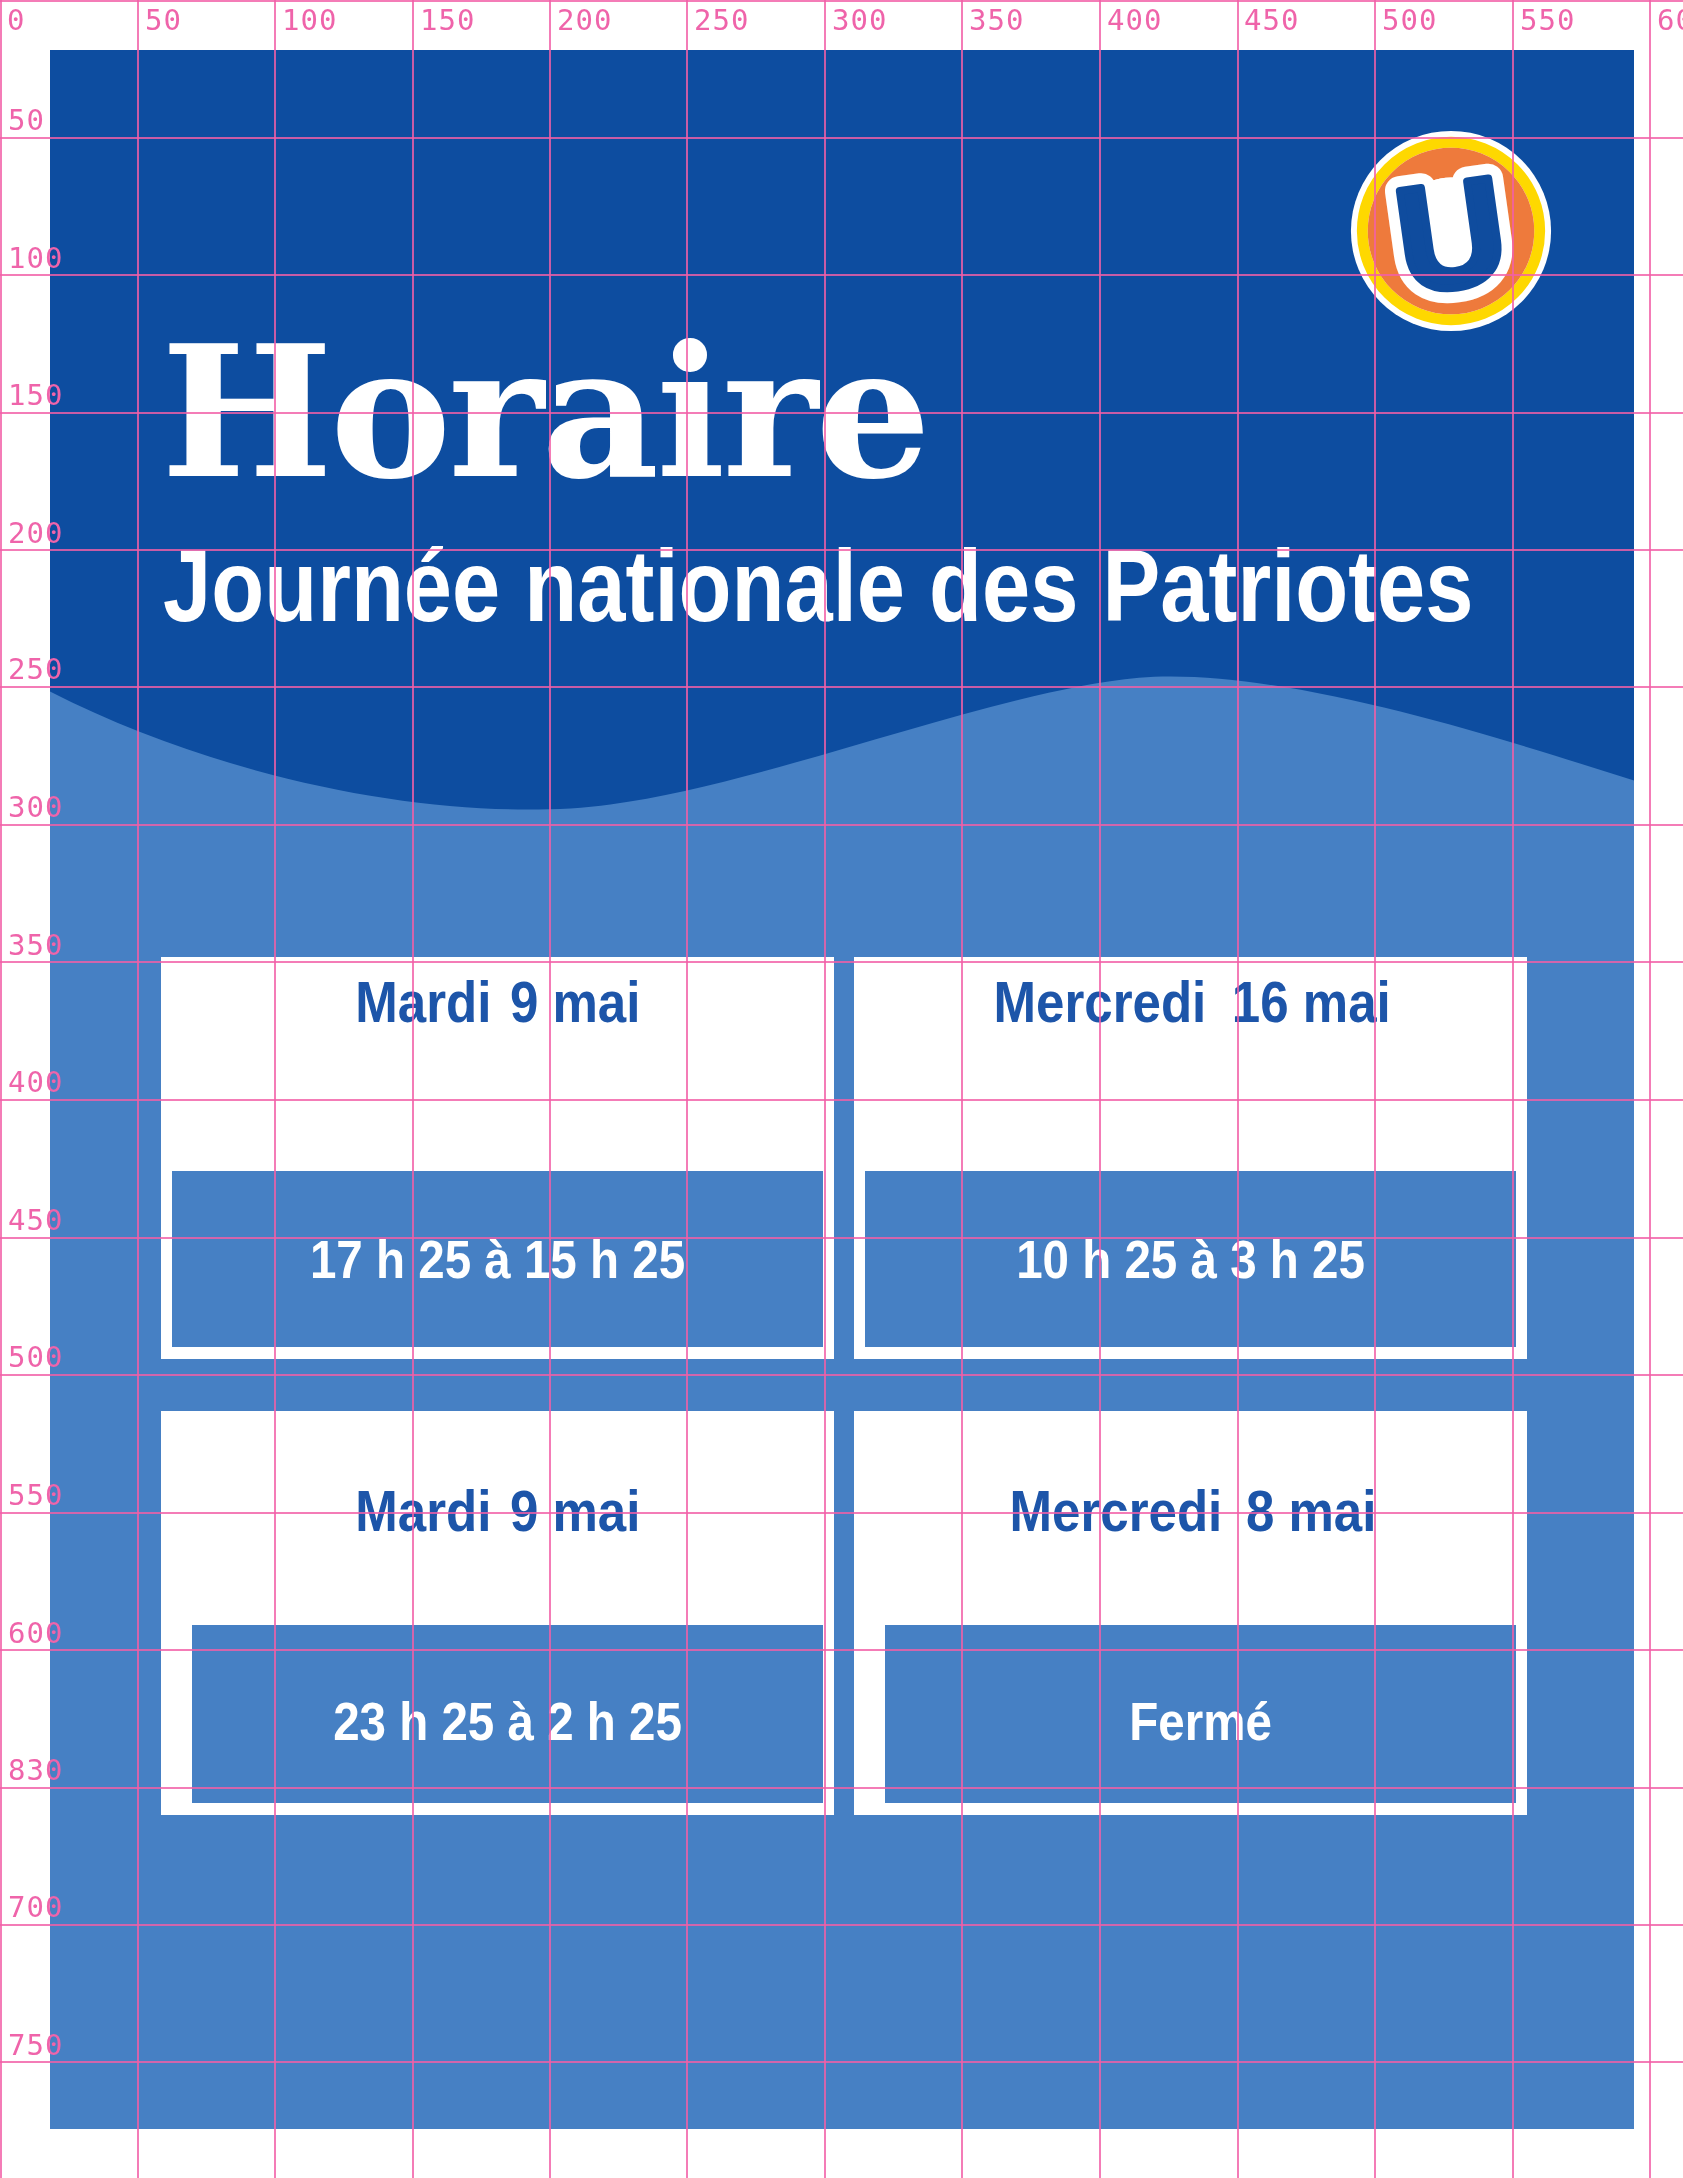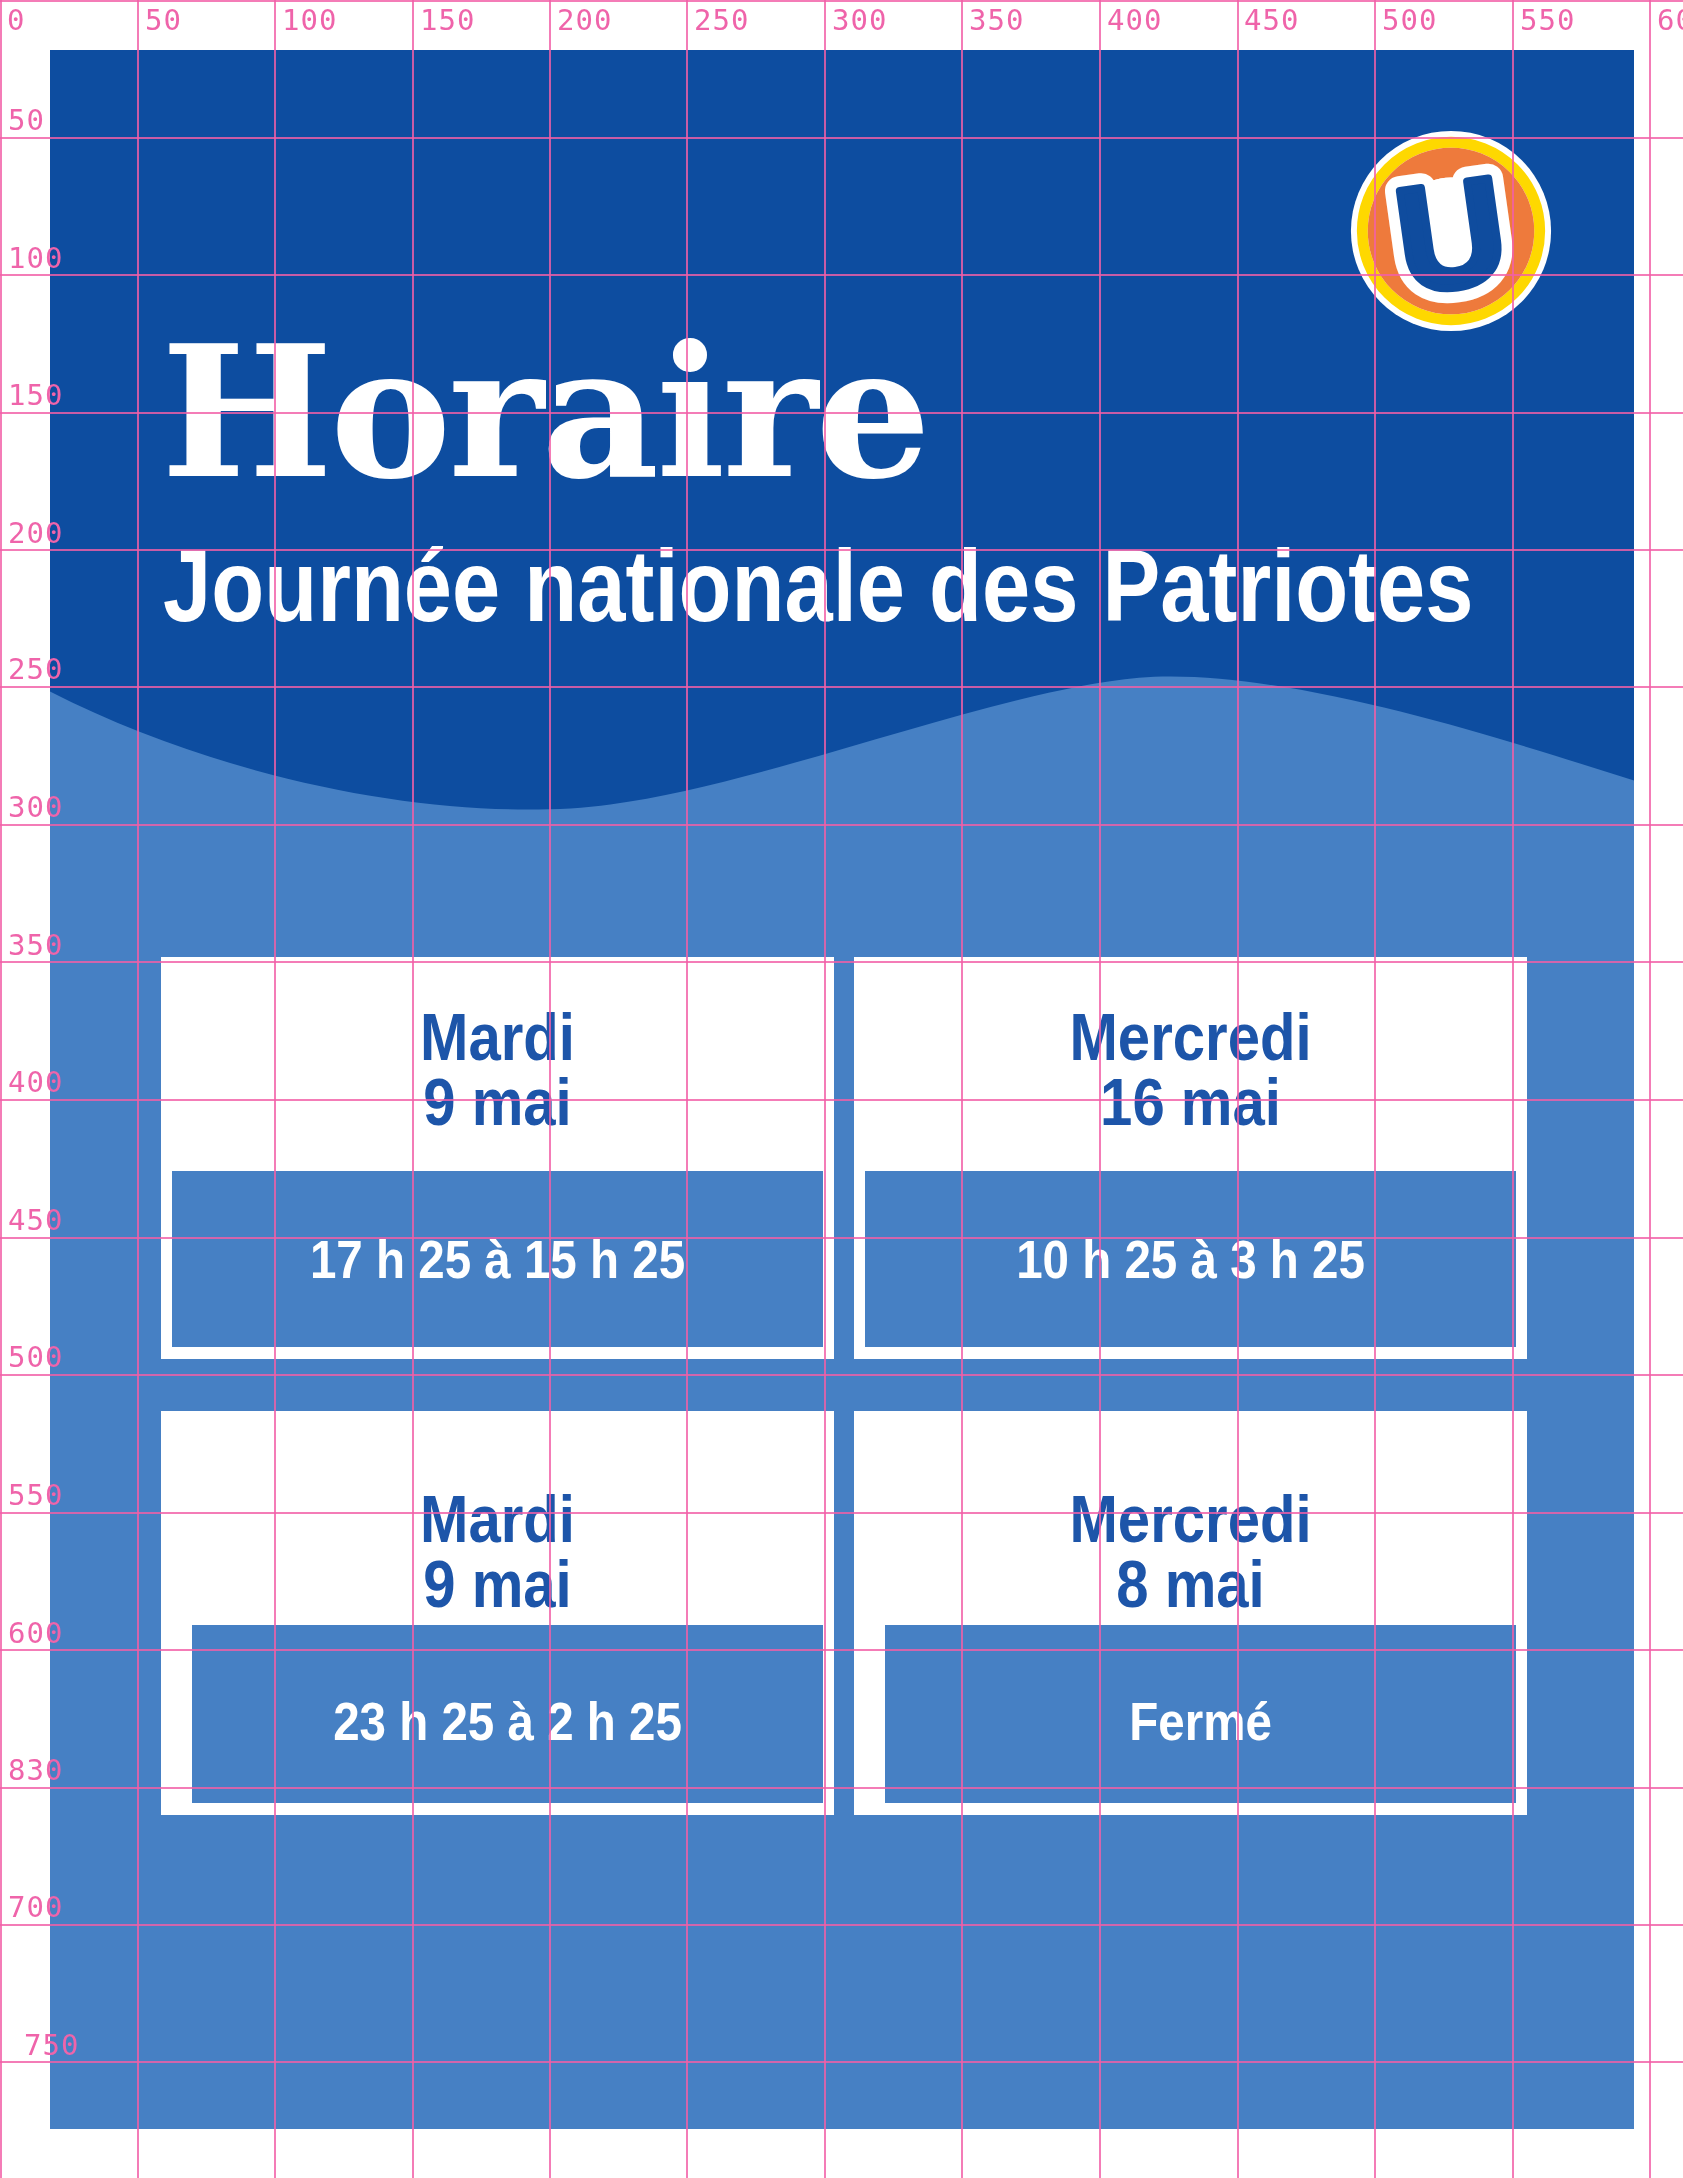--- a/index.html
+++ b/index.html
@@ -16,22 +16,22 @@
             transform:scaleX(.85);transform-origin:left center;}
   .logo{position:absolute;left:1292px;top:72px;width:218px;height:218px;}
   .u-halo{font:700 150px "Liberation Sans",sans-serif;fill:#fff;stroke:#fff;
           stroke-width:30px;stroke-linejoin:round;}
   .u-fill{font:700 150px "Liberation Sans",sans-serif;fill:var(--c-ublue,#0f4c9e);
           stroke:var(--c-ublue,#0f4c9e);stroke-width:8px;stroke-linejoin:round;}
   
   .card{position:absolute;width:673px;height:402px;background:var(--c-white,#fff);}
   .card.r2{height:404px;}
   .day-block{position:absolute;left:0;right:0;top:0;height:214px;box-sizing:border-box;
-             display:flex;flex-direction:column;justify-content:center;padding-top:12px;
-             color:var(--c-cardtitle,#1d55a9);font-weight:700;font-size:66px;line-height:65px;}
+             display:flex;flex-direction:row;justify-content:center;padding-top:12px;
+             color:var(--c-cardtitle,#1d55a9);font-weight:700;font-size:58px;line-height:65px;}
   .card.r2 .day-block{padding-top:67px;}
   .day-block span{display:block;text-align:center;transform:scaleX(.88);}
   .band{position:absolute;left:11px;right:11px;top:214px;bottom:12px;box-sizing:border-box;
         background:var(--c-light,#4680c4);display:flex;align-items:center;justify-content:center;
         color:#ffffff;font-weight:700;font-size:54px;}
   .card.r2 .band{padding-top:14px;margin-left:20px;}
   .band span{display:block;width:100%;text-align:center;transform:scaleX(.88);white-space:nowrap;}
   
   #grid-layer{position:absolute;left:0;top:0;width:1683px;height:2178px;pointer-events:none;}
   .gv{position:absolute;top:0;width:2px;height:2178px;background:var(--c-pink,#f25fa7);opacity:.82;}
@@ -156,17 +156,17 @@
       <div class="glabel" style="left: 8px; top: 1343px;">500</div>
       <div class="gh" style="top: 1512px;"></div>
       <div class="glabel" style="left: 8px; top: 1481px;">550</div>
       <div class="gh" style="top: 1649px;"></div>
       <div class="glabel" style="left: 8px; top: 1619px;">600</div>
       <div class="gh" style="top: 1787px;"></div>
       <div class="glabel" style="left: 8px; top: 1756px;">830</div>
       <div class="gh" style="top: 1924px;"></div>
       <div class="glabel" style="left: 8px; top: 1893px;">700</div>
       <div class="gh" style="top: 2061px;"></div>
-      <div class="glabel" style="left: 24px; top: 2031px; text-align: right;">750</div>
+      <div class="glabel" style="left: 8px; top: 2031px; text-align: right;">750</div>
     </div>
 
 </div>
 
 
 </body></html>

